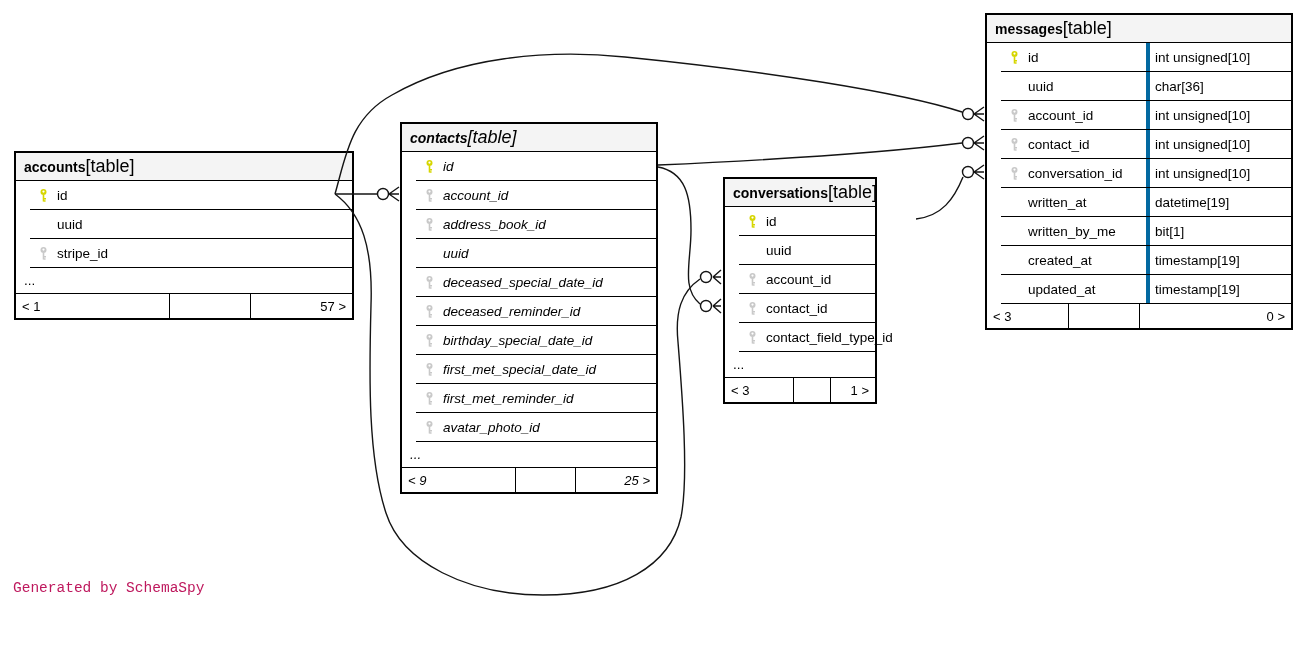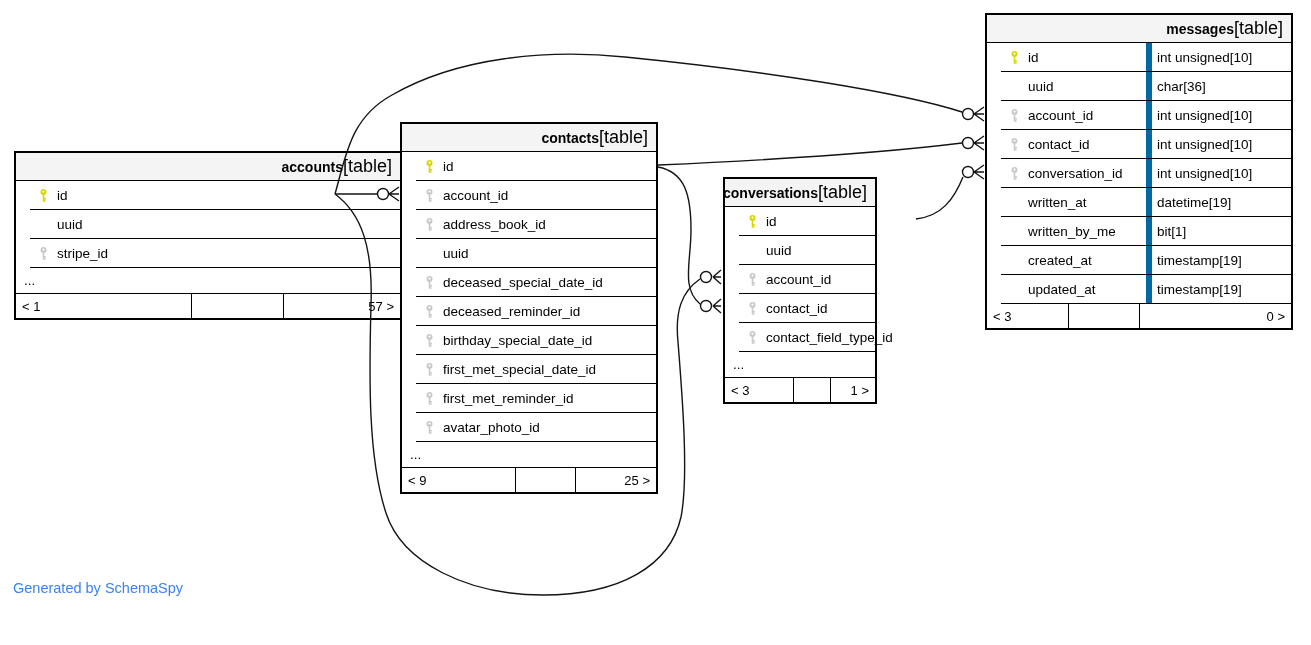--- a/index.html
+++ b/index.html
@@ -7,64 +7,64 @@
     position:relative; width:1311px; height:645px; background:#ffffff;
     font-family:"Liberation Sans", sans-serif; color:#000; overflow:hidden;
   }
   
   .table {
     position:absolute; background:#fff; border:2px solid #000;
     font-size:13.5px; box-sizing:border-box;
   }
   .thead {
     height:27px; background:#f4f4f4; border-bottom:1px solid #000;
-    display:flex; justify-content:flex-end; align-items:center; padding:0 8px;
+    display:flex; justify-content:flex-start; align-items:center; padding:0 8px;
   }
   .tname { font-weight:bold; font-size:14px; }
   .tbadge { font-size:18px; }
   .trow {
     height:29px; display:flex; align-items:center; border-bottom:1px solid #000;
     box-sizing:border-box;
     margin-left:14px;
   }
   .key { width:13px; height:15px; margin:0 7px 0 7px; flex:0 0 auto; }
   .trow[data-key=""] .key svg { visibility:hidden; }
   .trow[data-key="pk"] .key { color:#d6d600; }
   .trow[data-key="fk"] .key { color:#c9c9c9; }
   .cname { white-space:nowrap; }
   .split .namecell { width:50%; display:flex; align-items:center; height:100%; }
   .split .typecell {
-    flex:1; border-left:6px solid #0369a1; height:100%;
+    flex:1; border-left:4px solid #0369a1; height:100%;
     display:flex; align-items:center; padding-left:5px; white-space:nowrap;
   }
   .ellipsisrow {
     height:26px; display:flex; align-items:center; padding-left:8px;
     border-bottom:1px solid #000; box-sizing:border-box;
   }
   .tfoot { height:24px; display:flex; font-size:13px; }
   .tfoot .cell {
     display:flex; align-items:center; padding:0 6px; box-sizing:border-box;
     white-space:nowrap;
   }
   .tfoot .cell + .cell { border-left:1px solid #000; }
   .tfoot .right { justify-content:flex-end; }
-  .t-accounts      { left:14px;  top:151px; width:388px; }
-  .t-contacts      { left:400px; top:122px; width:258px; }
+  .t-accounts      { left:14px;  top:151px; width:340px; }
+  .t-contacts      { left:400px; top:122px; width:258px;font-style:italic; }
   .t-conversations { left:723px; top:177px; width:154px; }
   .t-messages      { left:985px; top:13px;  width:308px; }
   .t-accounts .f1      { width:45.5%; } .t-accounts .f2      { width:24%; }   .t-accounts .f3      { flex:1; }
   .t-contacts .f1      { width:44.5%; } .t-contacts .f2      { width:23.5%; } .t-contacts .f3      { flex:1;text-align:right; }
   .t-conversations .f1 { width:45.5%; } .t-conversations .f2 { width:24.5%; } .t-conversations .f3 { flex:1; }
   .t-messages .f1      { width:26.5%; } .t-messages .f2      { width:23.5%; } .t-messages .f3      { flex:1; }
   
   .edges { position:absolute; inset:0; pointer-events:none; z-index:5; }
   .edges path { fill:none; stroke:#141414; stroke-width:1.4; }
   .edges circle { fill:#ffffff; stroke:#141414; stroke-width:1.4; }
   
-  .note { position:absolute; left:13px; top:580px; font-size:14.5px; color:#3b82f6; }
+  .note { position:absolute; left:13px; top:580px; font-size:14.5px; color:#be185d;font-family:Liberation Mono, monospace; }
 </style>
 </head>
 <body>
 
 <div class="canvas">
 
   <svg class="edges" width="1311" height="645" viewBox="0 0 1311 645">
 
     <g>
       <path d="M335,194 L377,194"></path>

